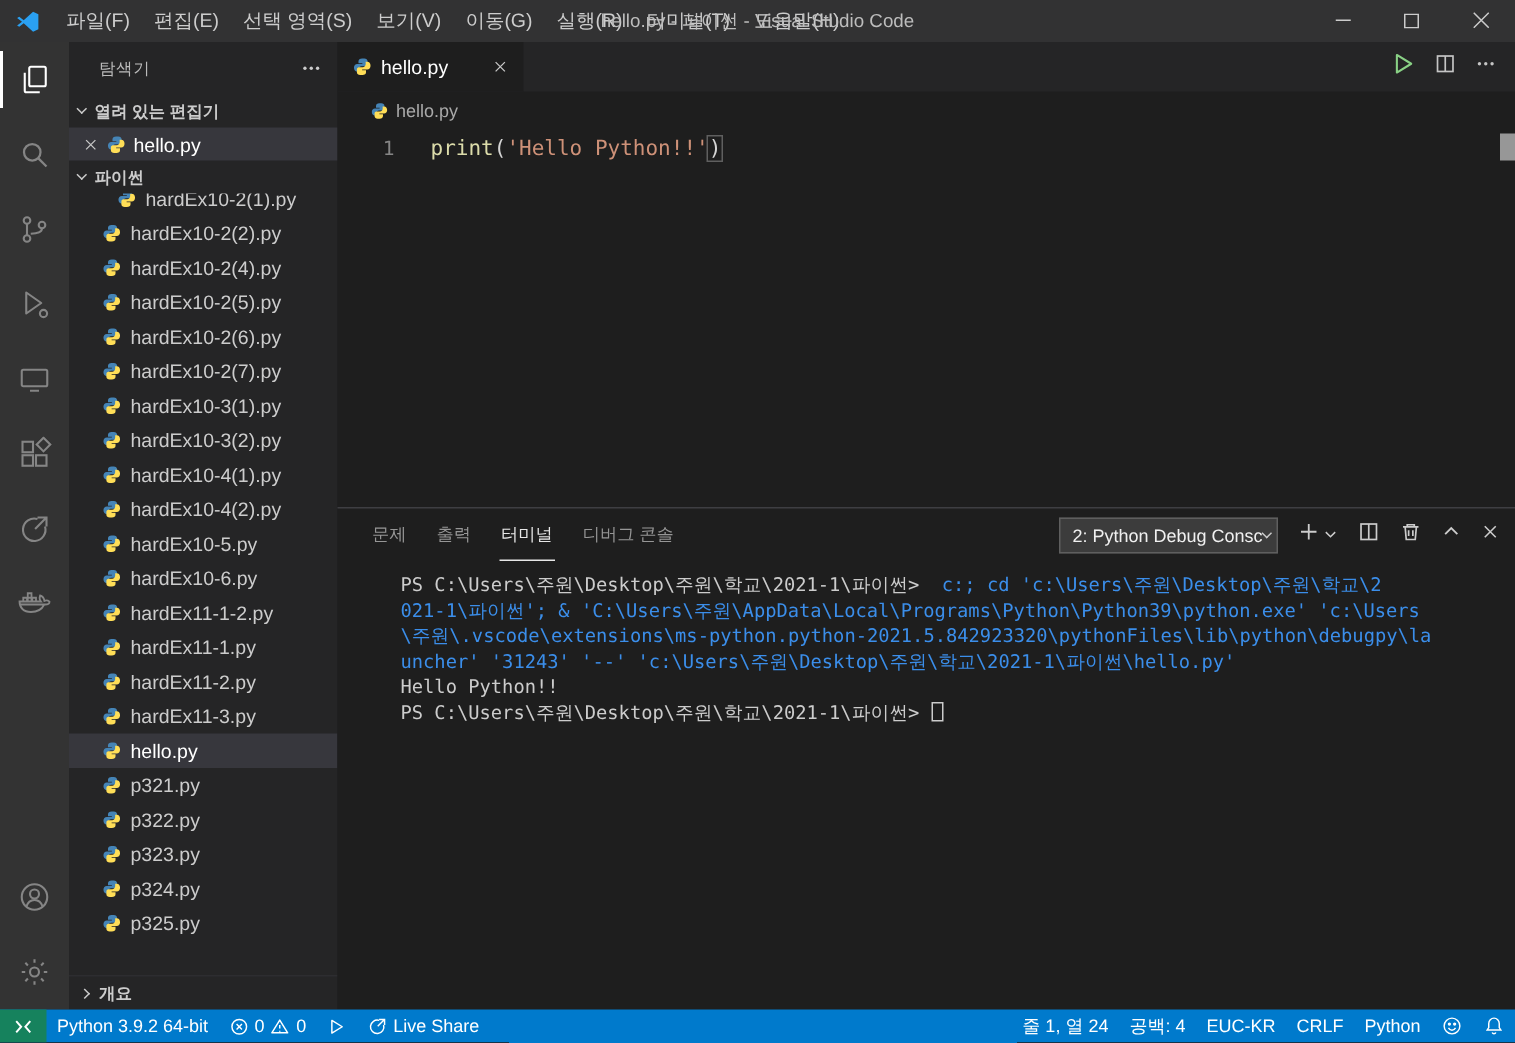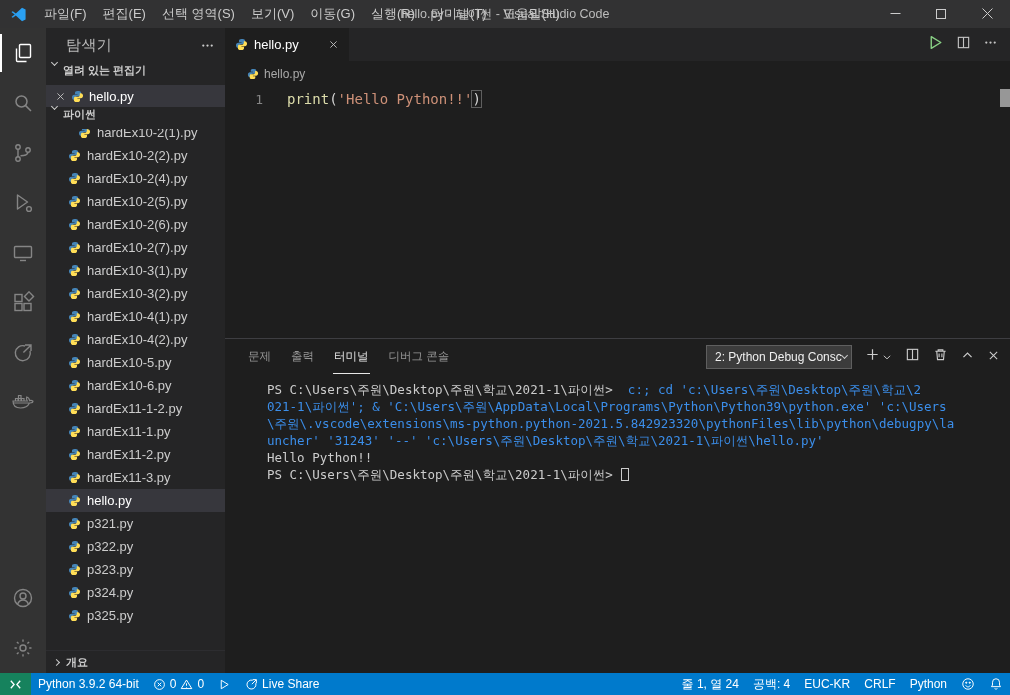--- a/index.html
+++ b/index.html
@@ -29,23 +29,23 @@
     color:#858585; position:relative; }
   .ab-item.active { color:#ffffff; }
   .ab-item.active::before { content:""; position:absolute; left:0; top:6px; bottom:6px;
     width:2px; background:#ffffff; }
   .ab-ico { display:flex; }
 
   
   .sidebar { width:179px; background:#252526; color:#cccccc; display:flex;
     flex-direction:column; font-size:13px; flex:none; }
   .sidebar-header { height:35px; flex:none; display:flex; align-items:center;
-    padding:0 10px 0 20px; font-size:15px; color:#bbbbbb; letter-spacing:.4px; }
+    padding:0 10px 0 20px; font-size:11px; color:#bbbbbb; letter-spacing:.4px; }
   .sidebar-header .more { margin-left:auto; color:#cccccc; display:flex; }
-  .section-header { height:22px; flex:none; display:flex; gap:6px;
+  .section-header { height:22px; flex:none; display:flex; align-items:center; gap:6px;
     padding-left:6px; font-weight:bold; font-size:11px; color:#cccccc; }
   .chev { display:inline-block; width:5px; height:5px;
     border-right:1px solid currentColor; border-bottom:1px solid currentColor; flex:none; }
   .chev.down { transform:rotate(45deg); margin-top:-3px; }
   .chev.right { transform:rotate(-45deg); }
   .oe-item { height:22px; flex:none; display:flex; align-items:center; gap:5px;
     padding-left:9px; background:#37373d; color:#ffffff; }
   .oe-close { display:flex; color:#c5c5c5; }
   .files { flex:1; overflow:hidden; }
   .file-item { height:23px; display:flex; align-items:center; gap:6px; padding-left:22px;

